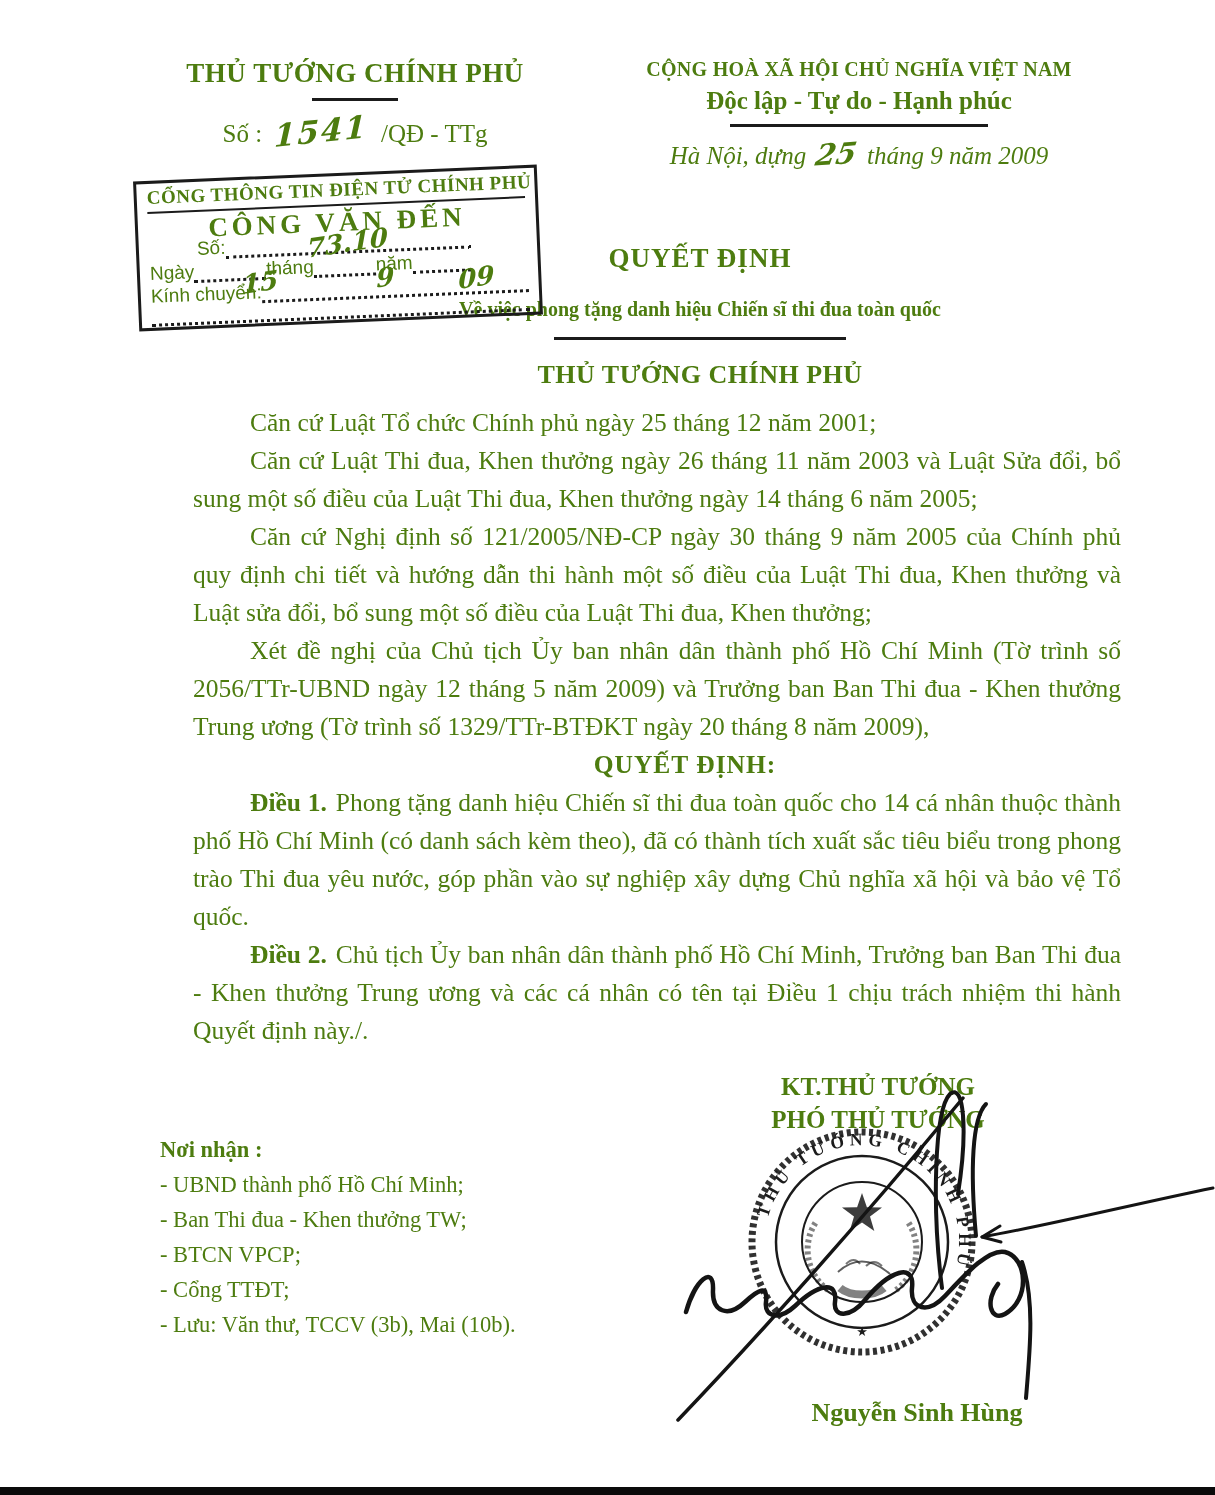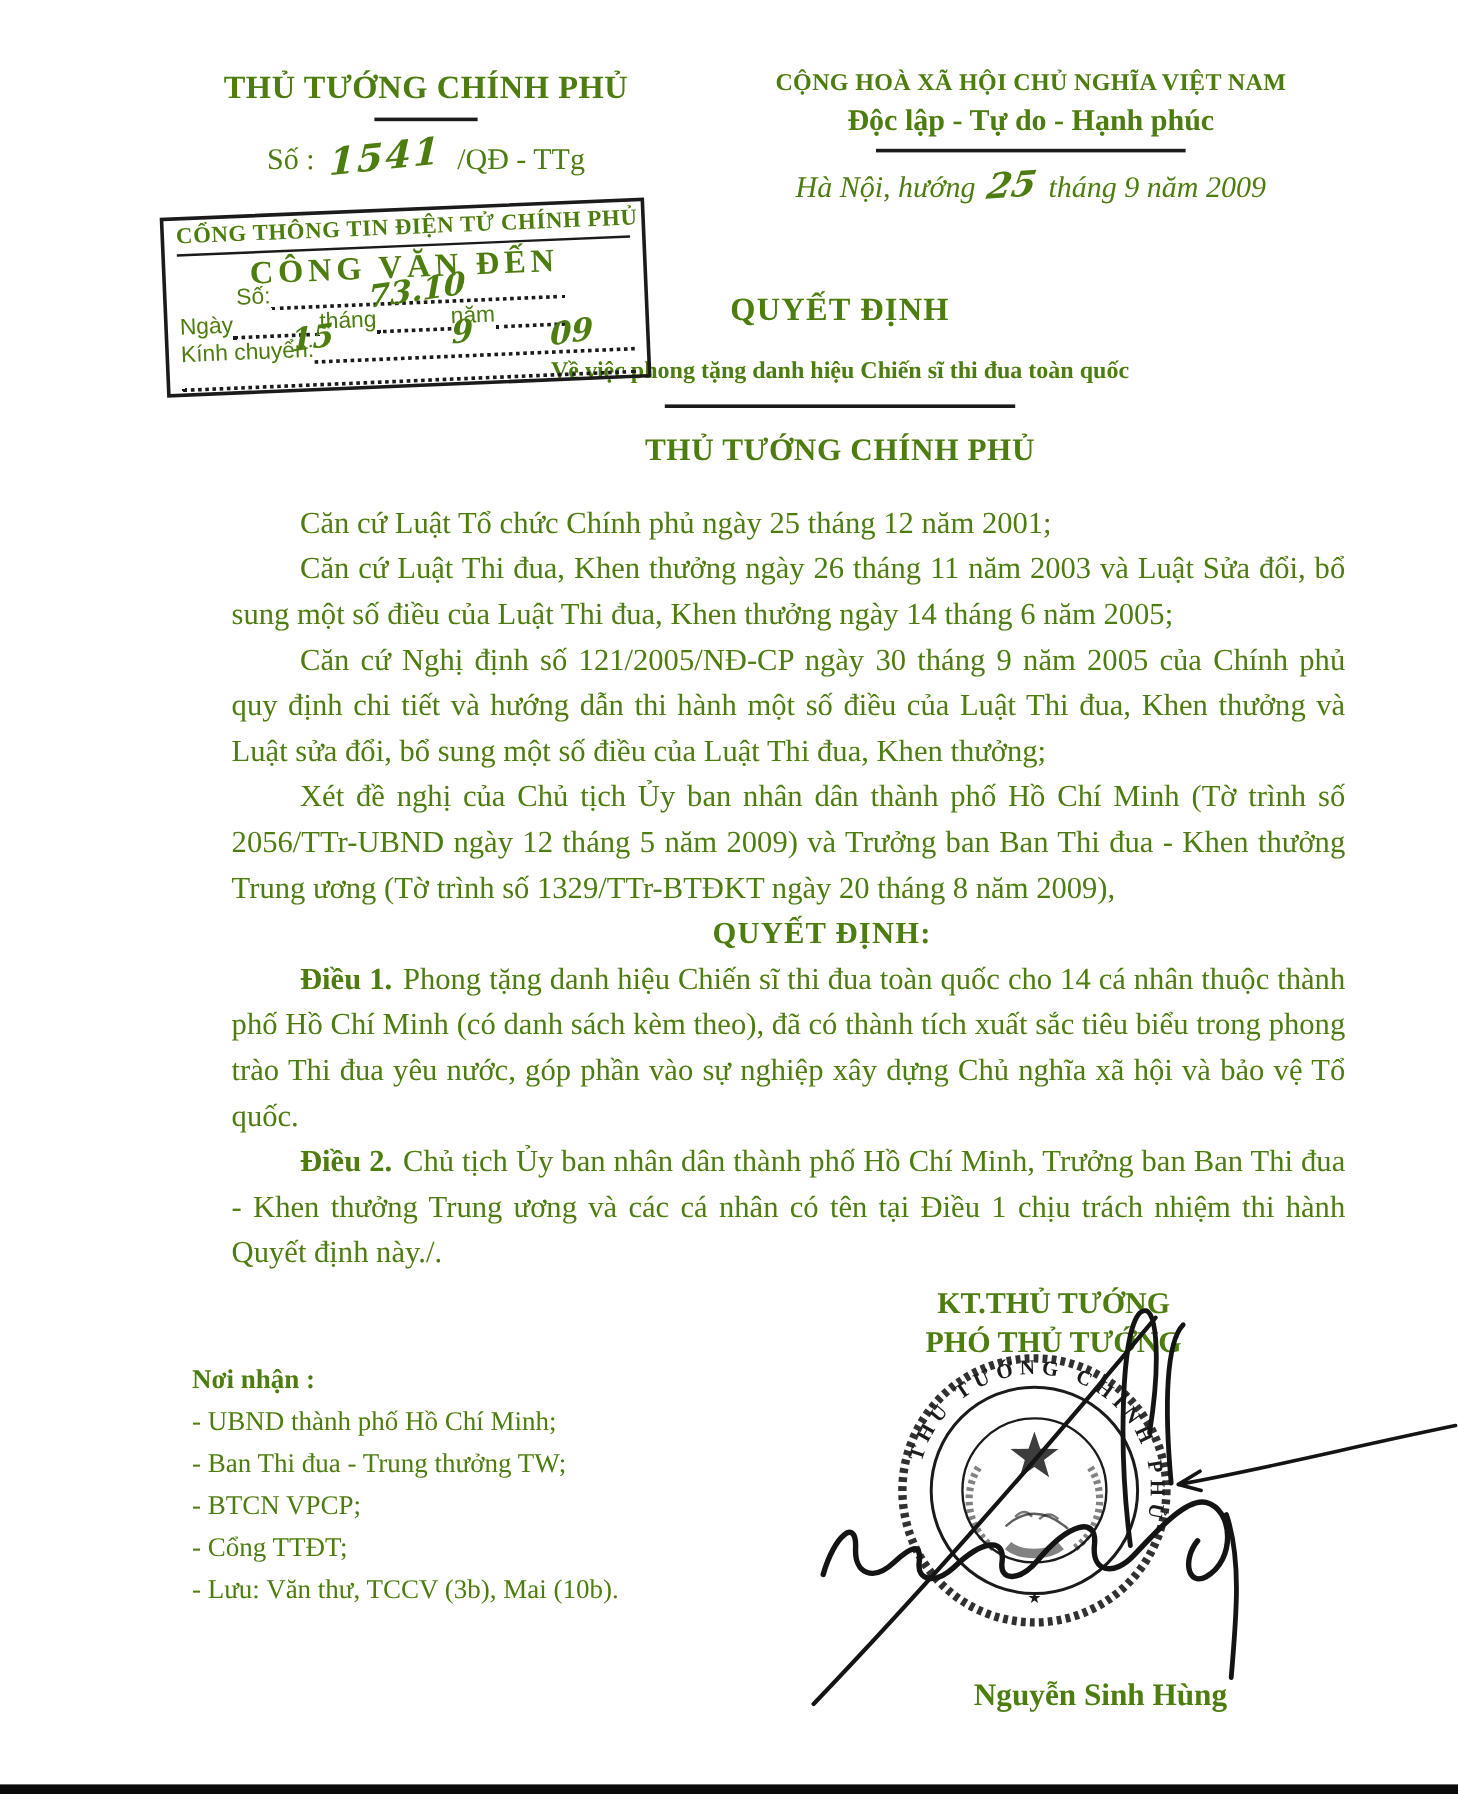--- a/index.html
+++ b/index.html
@@ -43,21 +43,21 @@
   .hand-thang{left:236px;top:88px;}
   .hand-nam{left:318px;top:92px;}
   .so-row{margin-left:48px;margin-top:-6px;}
   
   .title-block{position:absolute;left:300px;top:243px;width:800px;text-align:center;z-index:2;}
   .title-heading{font-weight:bold;font-size:27px;letter-spacing:1px;}
   .title-subject{font-weight:bold;font-size:20px;margin-top:24px;}
   .title-block .rule{width:292px;height:0;border-top:3px solid #1b1b1b;margin:16px auto 0 auto;}
   .authority{position:absolute;left:300px;top:360px;width:800px;text-align:center;font-weight:bold;font-size:26px;letter-spacing:.5px;}
   
-  .body-text{position:absolute;left:193px;top:417px;width:928px;font-size:25.5px;line-height:38px;text-align:justify;}
+  .body-text{position:absolute;left:193px;top:404px;width:928px;font-size:25.5px;line-height:38px;text-align:justify;}
   .para{margin:0;text-indent:57px;}
   .article-label{font-weight:bold;margin-right:9px;}
   .decree-heading{font-weight:bold;text-align:center;text-indent:0;transform:translateX(28px);letter-spacing:1px;}
   
   .recipients{position:absolute;left:160px;top:1132px;font-size:22.5px;line-height:35px;}
   .recipients-label{font-weight:bold;}
   
   .sig-heading{position:absolute;left:706px;top:1070px;width:344px;text-align:center;font-weight:bold;font-size:25px;line-height:33px;z-index:2;}
   .seal-svg{position:absolute;left:742px;top:1122px;z-index:3;}
   .sig-svg{position:absolute;left:650px;top:1070px;z-index:4;pointer-events:none;}
@@ -77,21 +77,21 @@
       <span class="hand hand-num">1541</span>
       <span>/QĐ - TTg</span>
     </div>
   </div>
 
   <div class="hdr-right">
     <div class="republic">CỘNG HOÀ XÃ HỘI CHỦ NGHĨA VIỆT NAM</div>
     <div class="motto">Độc lập - Tự do - Hạnh phúc</div>
     <div class="rule"></div>
     <div class="dateline">
-      <span>Hà Nội, hướng</span>
+      <span>Hà Nội, dựng</span>
       <span class="hand hand-day">25</span>
       <span>tháng  9  năm 2009</span>
     </div>
   </div>
 
   <div class="stamp">
     <div class="stamp-agency">CỔNG THÔNG TIN ĐIỆN TỬ CHÍNH PHỦ</div>
     <div class="stamp-title">CÔNG VĂN ĐẾN</div>
     <div class="stamp-row so-row">
       <span>Số:</span>
@@ -135,21 +135,21 @@
       <span class="article-label">Điều 1.</span><span>Phong tặng danh hiệu Chiến sĩ thi đua toàn quốc cho 14 cá nhân thuộc thành phố Hồ Chí Minh (có danh sách kèm theo), đã có thành tích xuất sắc tiêu biểu trong phong trào Thi đua yêu nước, góp phần vào sự nghiệp xây dựng Chủ nghĩa xã hội và bảo vệ Tổ quốc.</span>
     </p>
     <p class="para">
       <span class="article-label">Điều 2.</span><span>Chủ tịch Ủy ban nhân dân thành phố Hồ Chí Minh, Trưởng ban Ban Thi đua - Khen thưởng Trung ương và các cá nhân có tên tại Điều 1 chịu trách nhiệm thi hành Quyết định này./.</span>
     </p>
   </div>
 
   <div class="recipients">
     <div class="recipients-label">Nơi nhận :</div>
     <div>- UBND thành phố Hồ Chí Minh;</div>
-    <div>- Ban Thi đua - Trung thưởng TW;</div>
+    <div>- Ban Thi đua - Khen thưởng TW;</div>
     <div>- BTCN VPCP;</div>
     <div>- Cổng TTĐT;</div>
     <div>- Lưu: Văn thư, TCCV (3b), Mai (10b).</div>
   </div>
 
   <div class="sig-heading">
     <div>KT.THỦ TƯỚNG</div>
     <div>PHÓ THỦ TƯỚNG</div>
   </div>
 

